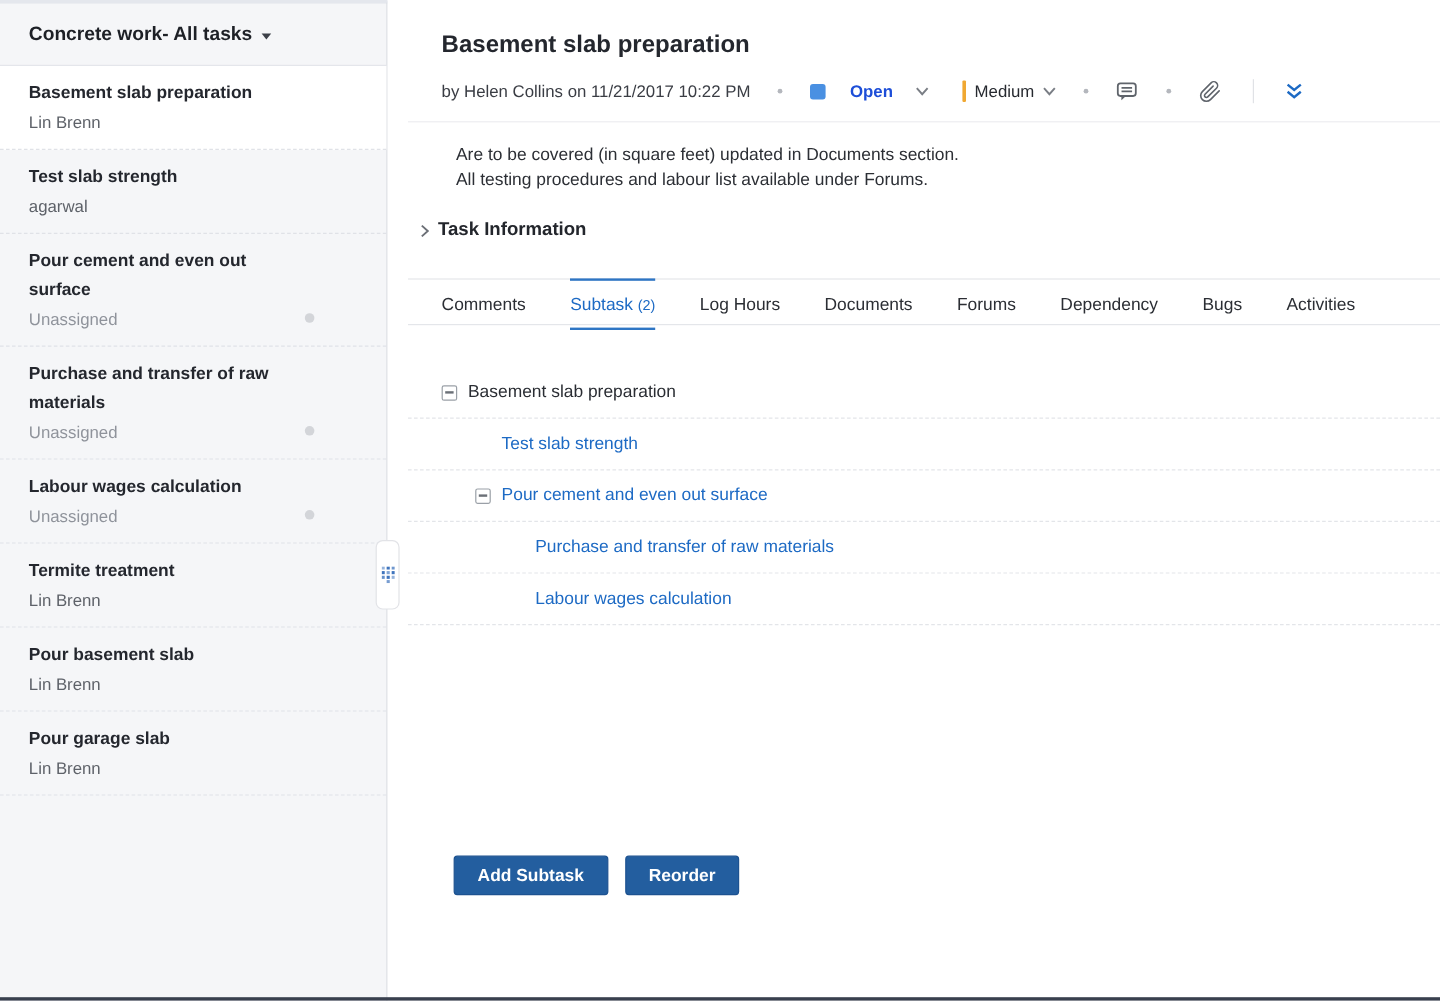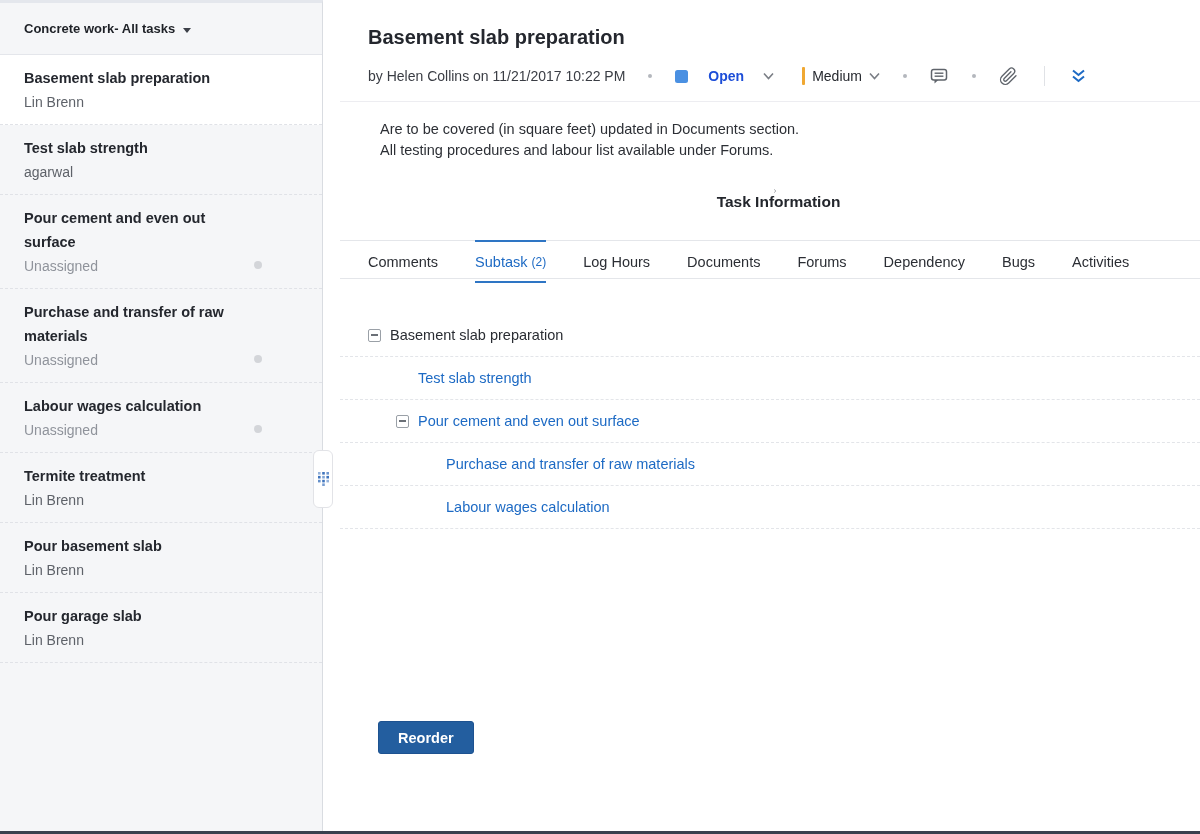--- a/index.html
+++ b/index.html
@@ -11,21 +11,21 @@
   .app { display:flex; width:1200px; height:834px; position:relative; }
 
   
   .sidebar {
     width:323px; min-width:323px; background:#f5f6f8;
     border-right:1px solid #d9dce1; border-top:3px solid #e4e7ed;
     position:relative; height:100%;
   }
   .sidebar-header {
     height:52px; display:flex; align-items:center; padding:0 24px;
-    font-size:13px; font-weight:700; color:#1d2026;
+    font-size:16px; font-weight:700; color:#1d2026;
     border-bottom:1px solid #e4e6eb; cursor:pointer;
   }
   .caret { width:0; height:0; margin-left:8px; margin-top:3px;
     border-left:4.5px solid transparent; border-right:4.5px solid transparent;
     border-top:5.5px solid #3c4048; }
   .task-item { padding:11px 24px 12px; border-bottom:1px dashed #e0e2e7; position:relative; cursor:pointer; }
   .task-item.selected { background:#ffffff; }
   .task-item-title { font-size:14.5px; font-weight:700; color:#24272e; line-height:24px; padding-right:40px; }
   .task-item-assignee { font-size:14px; color:#5e6269; line-height:20px; margin-top:2px; }
   .task-item-assignee.muted { color:#8f939b; }
@@ -51,21 +51,21 @@
   .prio-label { color:#26292f; font-weight:500; cursor:pointer; }
   .icon-btn { display:inline-flex; align-items:center; cursor:pointer; }
   .v-div { width:1px; height:20px; background:#e0e2e6; margin:0 14px; }
 
   .header-divider { border:none; border-top:1px solid #ededf1; margin:13px 0 0 -28px; }
 
   .section-head { display:flex; align-items:center; margin-left:-18px; height:22px; }
   .section-head .head-label { font-size:15.5px; font-weight:700; color:#23262c; margin-left:7px; }
   .desc-section { margin-top:17px; }
   .desc-body { margin:6px 0 0 12px; font-size:14.5px; color:#2c2f35; line-height:21px; }
-  .task-info { margin-top:28px;flex-direction:column; }
+  .task-info { margin-top:20px; }
   .edit-pencil { margin-left:10px; cursor:pointer; display:inline-flex; }
 
   
   .tabs {
     display:flex; align-items:stretch; height:39px; margin-left:-28px; padding-left:28px;
     border-top:1px solid #e4e6ea; border-bottom:1px solid #e4e6ea; margin-top:29px; position:relative;
   }
   .tab {
     display:flex; align-items:center; position:relative; top:-1px; height:43px;
     border-top:2px solid transparent; border-bottom:2px solid transparent;
@@ -307,19 +307,20 @@
   </div>
 
   <div class="tree-row" style="padding-left: 84px;">
 
     <span class="tree-spacer"></span>
           <a class="tree-title">Labour wages calculation</a>
   </div>
 </div>
 
     <div class="actions">
+      <button class="btn">Add Subtask</button>
       <button class="btn">Reorder</button>
     </div>
 
   </main>
 
   <div class="bottom-edge"></div>
 </div>
 
 </body></html>

